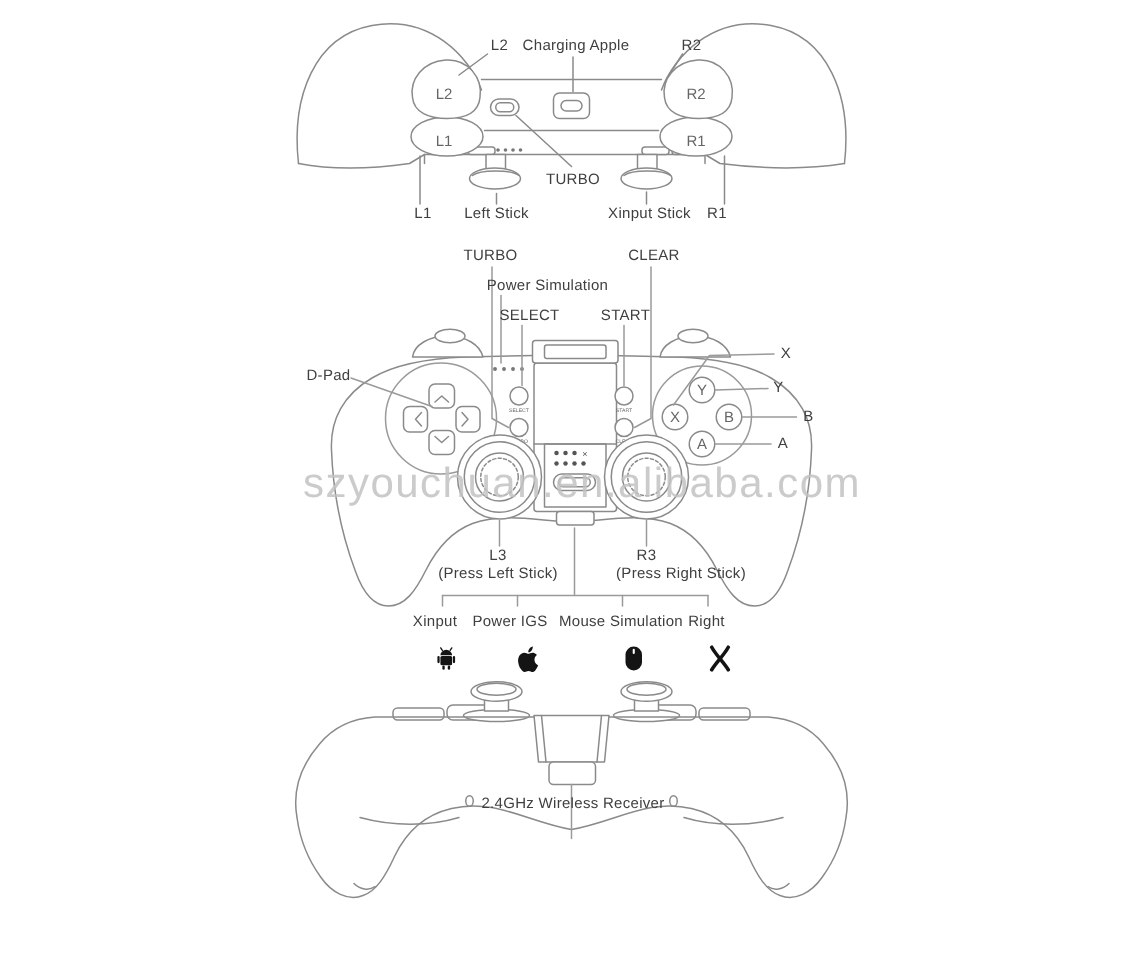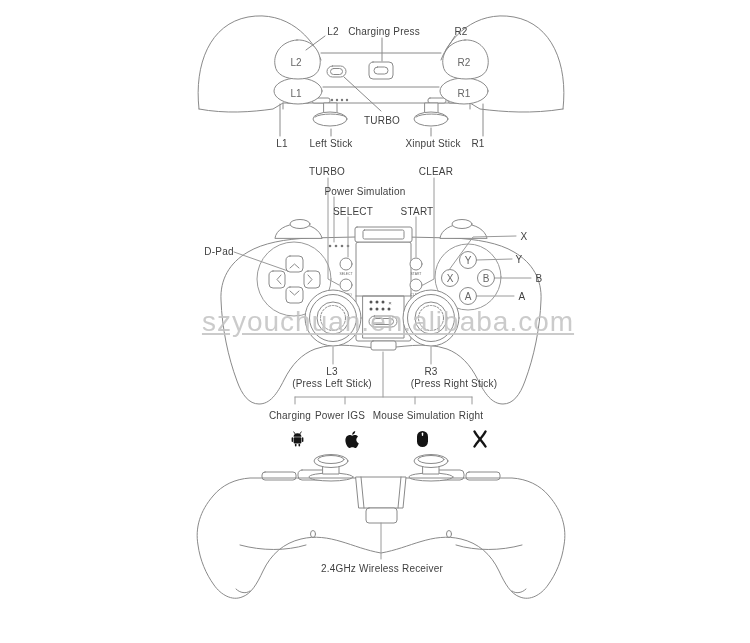--- a/index.html
+++ b/index.html
@@ -7,21 +7,21 @@
     position:relative;width:750px;height:643px;background:#ffffff;overflow:hidden;
     font-family:"Liberation Sans", sans-serif;
   }
   .stage svg{position:absolute;left:0;top:0;z-index:2;}
   .lbl{
     position:absolute;z-index:10;transform:translate(-50%,-50%);
     font-size:10px;color:#3f3f3f;white-space:nowrap;letter-spacing:0.2px;
   }
   .watermark{
     position:absolute;left:388px;top:322px;z-index:6;transform:translate(-50%,-50%);
-    font-size:28px;color:#c3c3c3;white-space:nowrap;letter-spacing:1px;opacity:.85;text-decoration:underline;
+    font-size:28px;color:#c3c3c3;white-space:nowrap;letter-spacing:1px;opacity:.85;
   }
   .mode-icon{position:absolute;z-index:10;transform:translate(-50%,-50%);}
 </style>
 </head>
 <body>
 
 <div class="stage">
 
   <div class="watermark">szyouchuan.en.alibaba.com</div>
 
@@ -234,21 +234,21 @@
         <ellipse cx="449" cy="534" rx="2.5" ry="3.5"></ellipse>
         <path d="M236,589 C240,593 246,594 250,591"></path>
         <path d="M526,589 C522,593 516,594 512,591"></path>
 
         <path d="M381,523 L381,559" stroke="#9a9a9a"></path>
       </g>
     </g>
   </svg>
 
   <div class="lbl" style="left:333px;top:31px">L2</div>
-  <div class="lbl" style="left:384px;top:31px">Charging Press</div>
+  <div class="lbl" style="left:384px;top:31px">Charging Apple</div>
   <div class="lbl" style="left:461px;top:31px">R2</div>
   <div class="lbl" style="left:382px;top:120px">TURBO</div>
   <div class="lbl" style="left:282px;top:143px">L1</div>
   <div class="lbl" style="left:331px;top:143px">Left Stick</div>
   <div class="lbl" style="left:433px;top:143px">Xinput Stick</div>
   <div class="lbl" style="left:478px;top:143px">R1</div>
 
   <div class="lbl" style="left:327px;top:171px">TURBO</div>
   <div class="lbl" style="left:436px;top:171px">CLEAR</div>
   <div class="lbl" style="left:365px;top:191px">Power Simulation</div>
@@ -257,21 +257,21 @@
   <div class="lbl" style="left:219px;top:251px">D-Pad</div>
   <div class="lbl" style="left:524px;top:236px">X</div>
   <div class="lbl" style="left:519px;top:259px">Y</div>
   <div class="lbl" style="left:539px;top:278px">B</div>
   <div class="lbl" style="left:522px;top:296px">A</div>
   <div class="lbl" style="left:332px;top:371px">L3</div>
   <div class="lbl" style="left:332px;top:383px">(Press Left Stick)</div>
   <div class="lbl" style="left:431px;top:371px">R3</div>
   <div class="lbl" style="left:454px;top:383px">(Press Right Stick)</div>
 
-  <div class="lbl" style="left:290px;top:415px">Charging</div>
+  <div class="lbl" style="left:290px;top:415px">Xinput</div>
   <div class="lbl" style="left:340px;top:415px">Power IGS</div>
   <div class="lbl" style="left:414px;top:415px">Mouse Simulation</div>
   <div class="lbl" style="left:471px;top:415px">Right</div>
 
   <span class="mode-icon" style="left:290px;top:430px">
     <svg width="15" height="17" viewBox="0 0 15 17">
       <g fill="#141414">
         <path d="M3.6,6.8 a3.9,3.6 0 0 1 7.8,0 z"></path>
         <rect x="3.6" y="7.3" width="7.8" height="6.2" rx="1"></rect>
         <rect x="1.6" y="7.3" width="1.5" height="4.8" rx="0.75"></rect>
@@ -295,15 +295,15 @@
   </span>
   <span class="mode-icon" style="left:472px;top:430px">
     <svg width="16" height="18" viewBox="0 0 16 18">
       <g stroke="#141414" stroke-width="2.4" stroke-linecap="round" fill="none">
         <path d="M2.5,1.5 C5.5,7 10.5,11.5 13.5,16.5"></path>
         <path d="M13.5,1.5 C10.5,7 5.5,11.5 2.5,16.5"></path>
       </g>
     </svg>
   </span>
 
-  <div class="lbl" style="left:382px;top:568px">2.4GHz Wireless Receiver</div>
+  <div class="lbl" style="left:382px;top:536px">2.4GHz Wireless Receiver</div>
 
 </div>
 
 </body></html>

